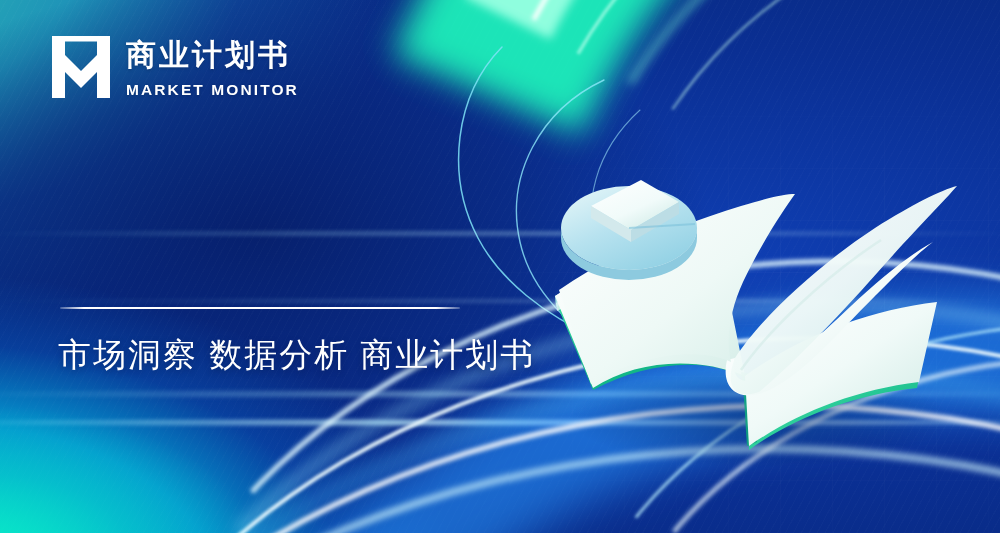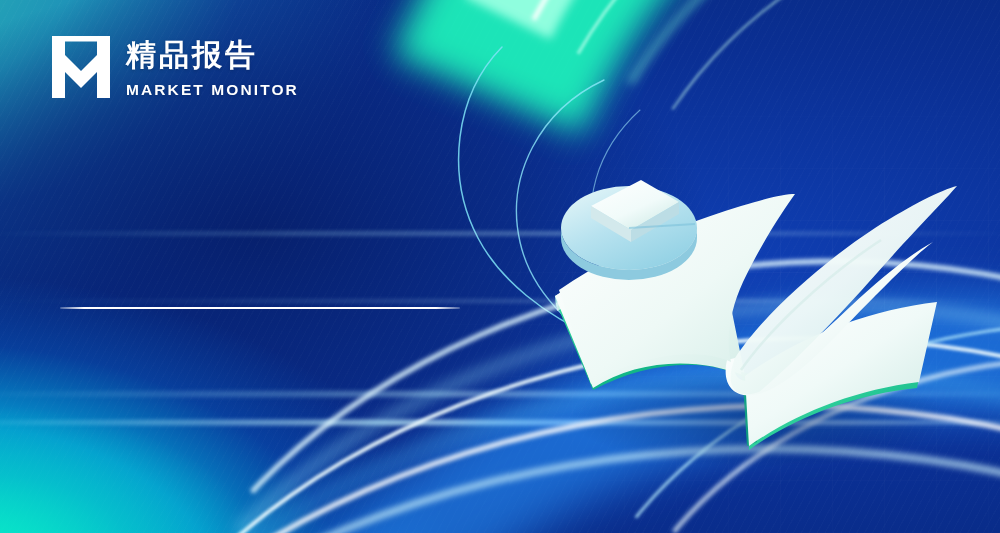--- a/index.html
+++ b/index.html
@@ -268,26 +268,27 @@
         <path fill="#ffffff" d="M0 0 H58 V13 H47 V5.5 H11 V13 H0 Z"></path>
 
         <path fill="#ffffff" d="M0 0 H13 V62 H0 Z"></path>
 
         <path fill="#ffffff" d="M45 0 H58 V62 H45 Z"></path>
 
         <path fill="#ffffff" d="M3 9 L29 35 L55 9 L55 26 L29 52 L3 26 Z"></path>
       </svg>
     </span>
     <span class="logo-text">
-      <span class="brand-cn">精品报告</span>
+      <span class="brand-cn">商业计划书</span>
       <span class="brand-en">MARKET MONITOR</span>
     </span>
   </div>
 
   <div class="rule"></div>
+  <div class="subline">市场洞察 数据分析 商业计划书</div>
 
   <svg class="book" viewBox="0 0 430 320" xmlns="http://www.w3.org/2000/svg">
     <defs>
       <linearGradient id="pgTopL" x1="0" y1="0" x2="1" y2="1">
         <stop offset="0" stop-color="#ffffff"></stop>
         <stop offset="0.55" stop-color="#eef9f6"></stop>
         <stop offset="1" stop-color="#d2ece6"></stop>
       </linearGradient>
       <linearGradient id="pgTopR" x1="0" y1="0" x2="0.9" y2="1">
         <stop offset="0" stop-color="#ffffff"></stop>

